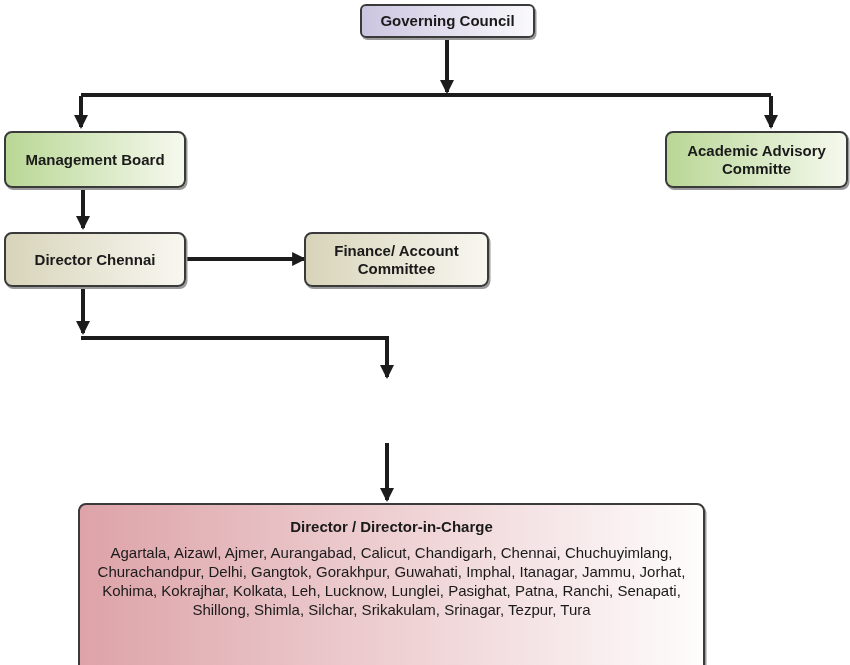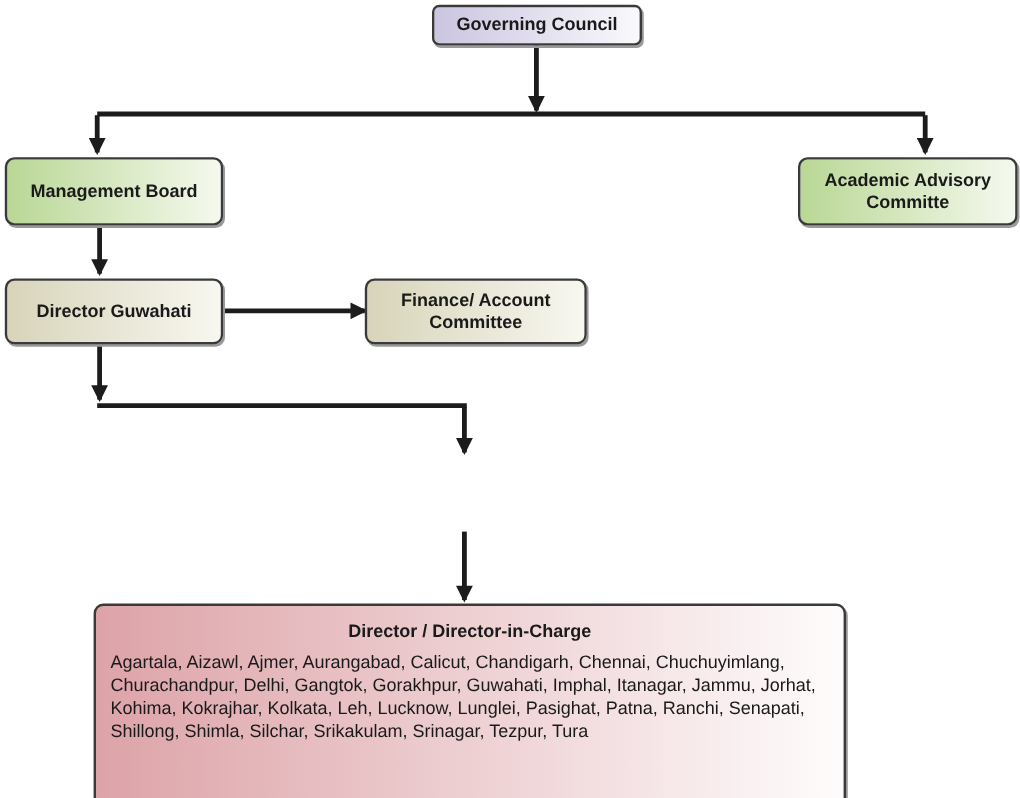--- a/index.html
+++ b/index.html
@@ -29,21 +29,21 @@
   .node-exec{left:288px;top:380px;width:210px;height:62px;
     background:linear-gradient(to right,#8fb2d8,#e4edf7);}
   .node-dir{
     left:78px;top:503px;width:627px;height:185px;
     position:absolute;box-sizing:border-box;
     border:2px solid #3a3a3a;border-radius:8px;
     background:linear-gradient(to right,#dda3a8,#fefcfc);
     box-shadow:1.5px 2px 0 #9a9a9a;
   }
   .dir-title{font-weight:bold;font-size:15px;text-align:center;margin-top:13px;}
-  .dir-body{font-size:15px;line-height:19px;margin:8px 12px 0 12px;}
+  .dir-body{font-size:15px;line-height:19px;text-align:center;margin:8px 12px 0 12px;}
   .dir-count{position:absolute;right:14px;bottom:7px;font-size:13px;font-weight:bold;font-style:italic;}
 </style>
 </head>
 <body>
 
 <div id="stage">
 
   <svg id="connectors" width="850" height="665" viewBox="0 0 850 665">
     <defs>
       <marker id="arw" viewBox="0 0 10 10" refX="8.5" refY="5" markerWidth="4" markerHeight="3.5" orient="auto">
@@ -71,21 +71,21 @@
   <div class="node node-gov">
     <span>Governing Council</span>
   </div>
 
   <div class="node node-acad">
     <span>Academic Advisory
 Committe</span>
   </div>
 
   <div class="node node-dg">
-    <span>Director Guwahati</span>
+    <span>Director Chennai</span>
   </div>
 
   <div class="node node-fin">
     <span>Finance/ Account
 Committee</span>
   </div>
 
 
   <div class="node-dir">
     <div class="dir-title">Director / Director-in-Charge</div>

